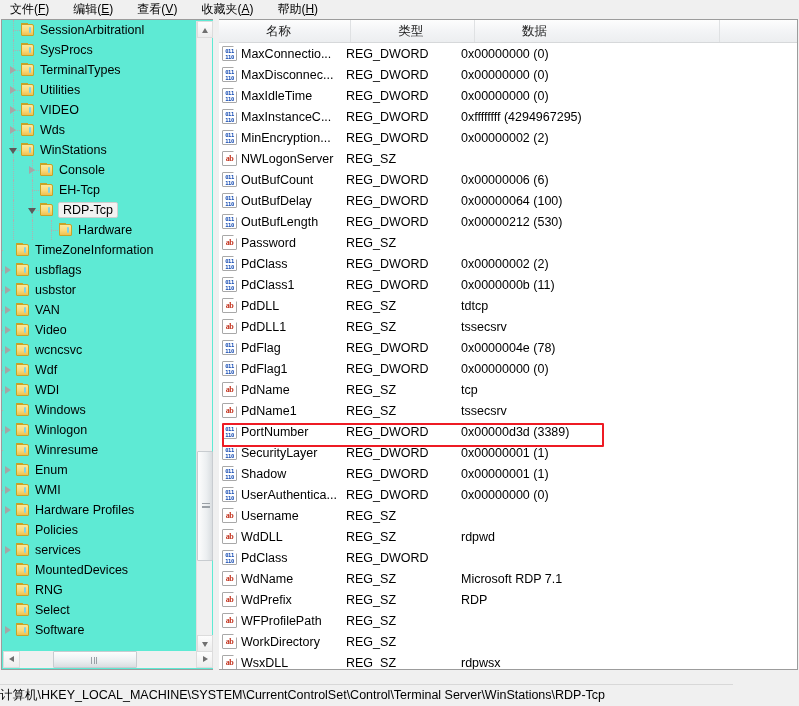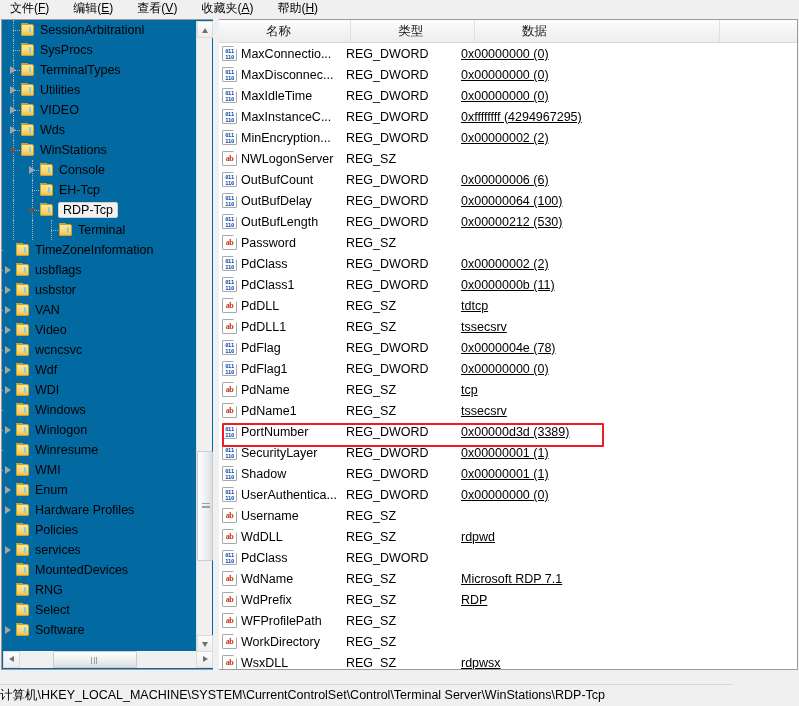--- a/index.html
+++ b/index.html
@@ -15,39 +15,39 @@
     width: 799px; height: 706px;
     background: #f0f0f0;
   }
 
   
   #menubar {
     position: absolute; left: 0; top: 0;
     width: 633px; height: 18px;
     background: #f0f0f0;
     display: flex;
-    align-items: flex-end;
+    align-items: center;
     padding-left: 8px;
   }
   .menu-item {
     font-size: 12px;
     color: #000;
     padding: 1px 10px 1px 2px;
     margin-right: 12px;
     white-space: nowrap;
     cursor: default;
   }
   .menu-item .mn { text-decoration: underline; }
 
   
   #treepane {
     position: absolute;
     left: 1px; top: 19px;
     width: 212px; height: 651px;
-    background: #0369a1;
+    background: #5eead4;
     border: 1px solid #9c9c9c;
     border-right: none;
     overflow: hidden;
   }
   #treeclip {
     position: absolute;
     left: 0; top: 0;
     width: 195px; height: 631px;
     overflow: hidden;
   }
@@ -284,21 +284,21 @@
   }
   .cell-name {
     width: 127px;
     display: flex;
     align-items: center;
     padding-left: 3px;
     white-space: nowrap;
     overflow: hidden;
   }
   .cell-type { width: 115px; white-space: nowrap; }
-  .cell-data { width: 290px; white-space: nowrap; text-decoration: underline; }
+  .cell-data { width: 290px; white-space: nowrap; }
 
   .vicon {
     width: 15px; min-width: 15px; height: 15px;
     margin-right: 4px;
     position: relative;
     background: #ffffff;
     border: 1px solid #a8a8a8;
     border-radius: 1px;
   }
   .vicon .corner {
@@ -522,21 +522,21 @@
           <span class="dots" style="left: 30px;"></span>
           <span class="dots" style="left: 49px;"></span>
           <span class="dash" style="left: 49px;"></span>
           <span style="display: inline-block; height: 20px; min-width: 0px; width: 43px;"></span>
           <span class="tw"></span>
           <span class="folder">
             <span class="ft"></span>
             <span class="fb"></span>
             <span class="fs"></span>
           </span>
-          <span class="tlabel">Terminal</span>
+          <span class="tlabel">Hardware</span>
         </div>
         <div class="tnode">
           <span class="dash" style="left: -8px;"></span>
           <span style="display: inline-block; height: 20px; min-width: 0px; width: 0px;"></span>
           <span class="tw"></span>
           <span class="folder">
             <span class="ft"></span>
             <span class="fb"></span>
             <span class="fs"></span>
           </span>
@@ -662,43 +662,43 @@
           <span style="display: inline-block; height: 20px; min-width: 0px; width: 0px;"></span>
           <span class="tw"></span>
           <span class="folder">
             <span class="ft"></span>
             <span class="fb"></span>
             <span class="fs"></span>
           </span>
           <span class="tlabel">Winresume</span>
         </div>
         <div class="tnode">
+          <span style="display: inline-block; height: 20px; min-width: 0px; width: 0px;"></span>
+          <span class="tw">
+            <span class="arrow collapsed"></span>
+          </span>
+          <span class="folder">
+            <span class="ft"></span>
+            <span class="fb"></span>
+            <span class="fs"></span>
+          </span>
+          <span class="tlabel">Enum</span>
+        </div>
+        <div class="tnode">
           <span class="dash" style="left: -8px;"></span>
           <span style="display: inline-block; height: 20px; min-width: 0px; width: 0px;"></span>
           <span class="tw">
             <span class="arrow collapsed"></span>
           </span>
           <span class="folder">
             <span class="ft"></span>
             <span class="fb"></span>
             <span class="fs"></span>
           </span>
           <span class="tlabel">WMI</span>
-        </div>
-        <div class="tnode">
-          <span style="display: inline-block; height: 20px; min-width: 0px; width: 0px;"></span>
-          <span class="tw">
-            <span class="arrow collapsed"></span>
-          </span>
-          <span class="folder">
-            <span class="ft"></span>
-            <span class="fb"></span>
-            <span class="fs"></span>
-          </span>
-          <span class="tlabel">Enum</span>
         </div>
         <div class="tnode">
           <span style="display: inline-block; height: 20px; min-width: 0px; width: 0px;"></span>
           <span class="tw">
             <span class="arrow collapsed"></span>
           </span>
           <span class="folder">
             <span class="ft"></span>
             <span class="fb"></span>
             <span class="fs"></span>

